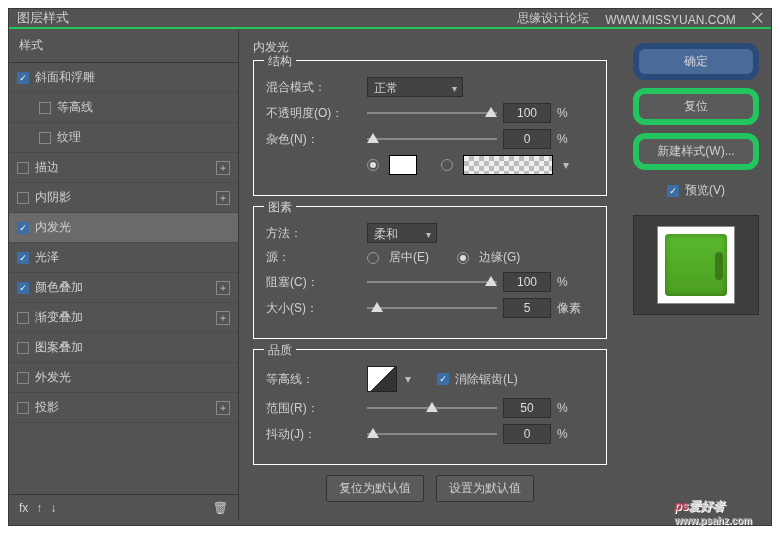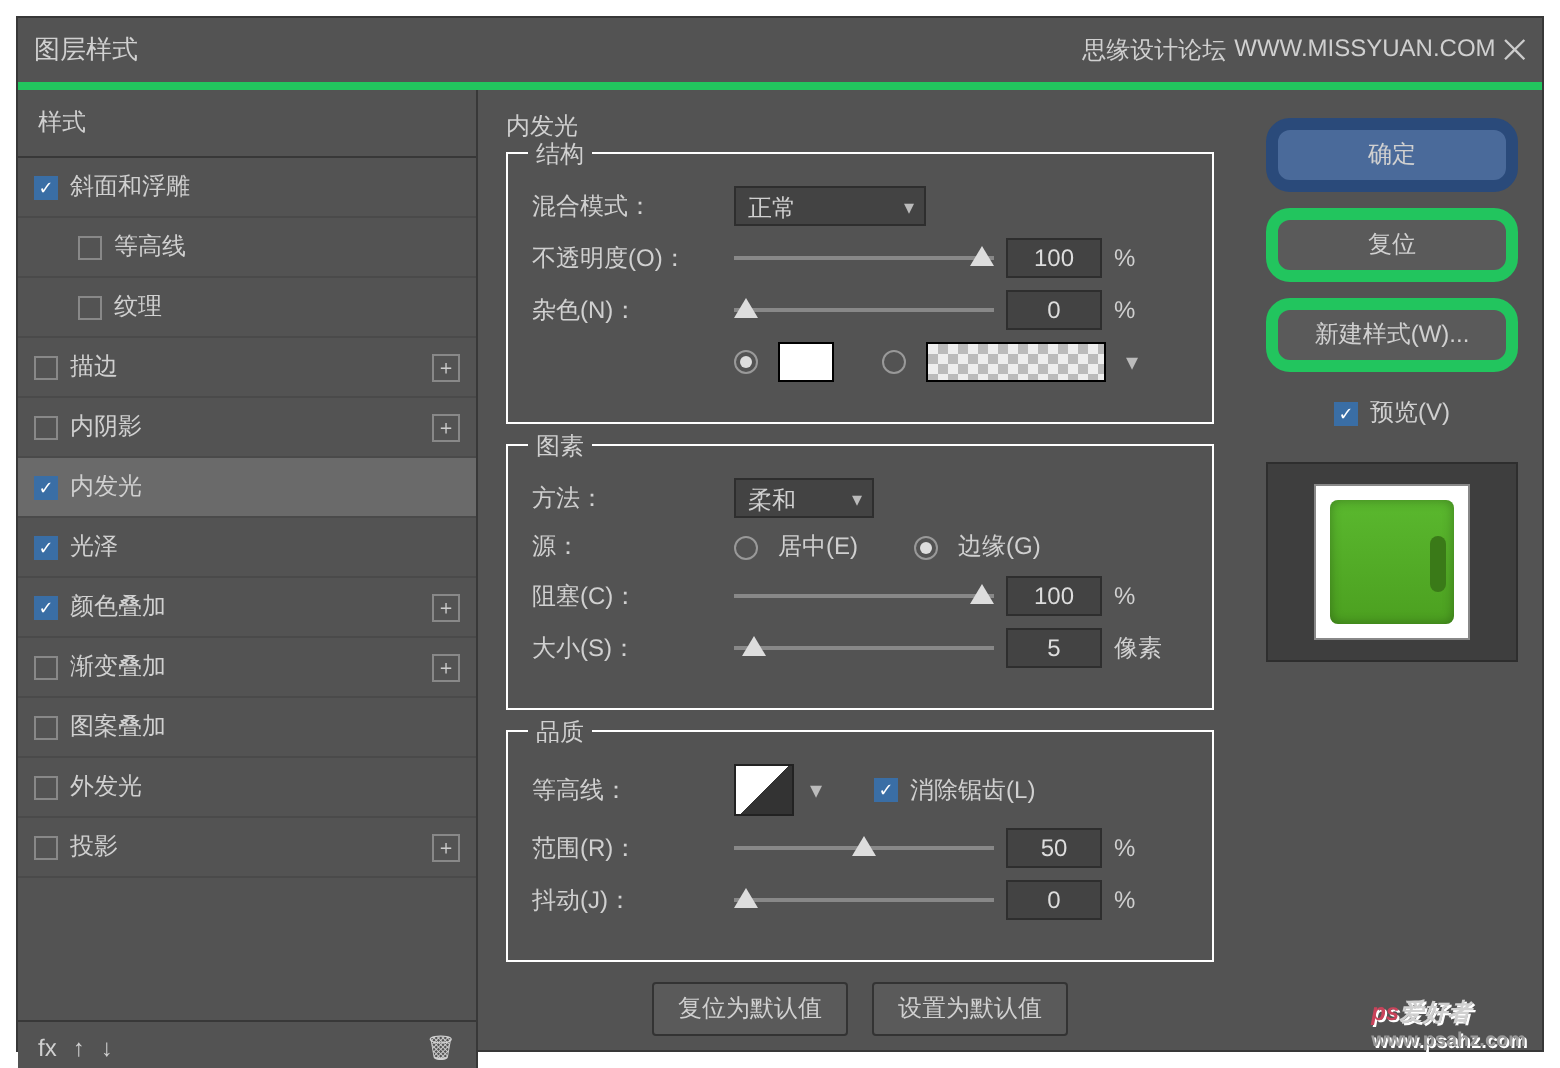--- a/index.html
+++ b/index.html
@@ -1,20 +1,20 @@
 <!DOCTYPE html>
 <html><head>
 <meta charset="utf-8">
 <style>
 *{box-sizing:border-box;margin:0;padding:0;font-family:"Microsoft YaHei",sans-serif;font-size:12px;color:#d0d0d0}
 body{background:#fff;width:780px;height:534px;position:relative}
 .dialog{position:absolute;left:8px;top:8px;width:764px;height:518px;background:#535353;border:1px solid #383838}
-.titlebar{height:36px;background:#535353;border-bottom:4px solid #22c55e;display:flex;align-items:center;padding:0 8px;justify-content:space-between}
+.titlebar{height:20px;background:#535353;border-bottom:2px solid #22c55e;display:flex;align-items:center;padding:0 8px;justify-content:space-between}
 .titlebar .title{font-size:13px}
-.titlebar .right{display:flex;align-items:flex-start;gap:4px;color:#aaa;font-size:10px}
+.titlebar .right{display:flex;align-items:flex-end;gap:16px;color:#aaa;font-size:10px}
 .close-x{font-size:14px;color:#ccc;cursor:pointer}
 .body{display:flex;height:calc(100% - 24px)}
 .sidebar{width:230px;background:#535353;border-right:1px solid #383838;display:flex;flex-direction:column}
 .side-head{padding:8px 10px;border-bottom:1px solid #383838}
 .side-item{display:flex;align-items:center;padding:6px 8px;border-bottom:1px solid #4a4a4a;justify-content:space-between}
 .side-item.selected{background:#6a6a6a}
 .side-item .lbl{display:flex;align-items:center;gap:6px}
 .side-item .lbl.indent{padding-left:22px}
 .chk{width:12px;height:12px;border:1px solid #888;display:inline-flex;align-items:center;justify-content:center;font-size:9px;color:#fff;background:#535353}
 .chk.on{background:#3a6ea5;border-color:#3a6ea5}
@@ -42,21 +42,21 @@
 .btn{background:#5a5a5a;border:1px solid #333;padding:4px 12px;border-radius:2px}
 .btns-row{display:flex;gap:12px;justify-content:center;margin-top:6px}
 .rightcol{width:150px;padding:14px 12px;display:flex;flex-direction:column;gap:8px}
 .rbtn{width:100%;background:#5a5a5a;border:6px solid #22c55e;border-radius:12px;padding:4px 0;text-align:center}
 .rbtn.primary{background:#4a6a9a;border-color:#2a4a7a}
 .preview-chk{display:flex;align-items:center;gap:6px;justify-content:center;margin-top:4px}
 .preview-box{margin-top:8px;background:#3e3e3e;border:1px solid #2e2e2e;padding:10px;display:flex;justify-content:center}
 .preview-img{width:78px;height:78px;background:#fff;border:1px solid #888;display:flex;align-items:center;justify-content:center}
 .preview-inner{width:62px;height:62px;background:linear-gradient(#5ab82e,#4ca020);border-radius:4px;position:relative;box-shadow:inset 0 0 6px rgba(0,0,0,.3)}
 .preview-inner::after{content:"";position:absolute;right:4px;top:18px;width:8px;height:28px;background:#3a7a18;border-radius:4px}
-.watermark{position:absolute;right:17px;bottom:8px;font-size:18px;font-style:italic;color:#3a6ec8;font-weight:bold;text-shadow:1px 1px 0 #fff}
+.watermark{position:absolute;right:28px;bottom:8px;font-size:18px;font-style:italic;color:#3a6ec8;font-weight:bold;text-shadow:1px 1px 0 #fff}
 .watermark .red{color:#c8435a}
 .watermark small{font-size:10px;color:#999;font-style:normal;display:block;text-align:right}
 </style>
 </head>
 <body>
 
 <div class="dialog">
   <div class="titlebar">
     <span class="title">图层样式</span>
     <span class="right">

